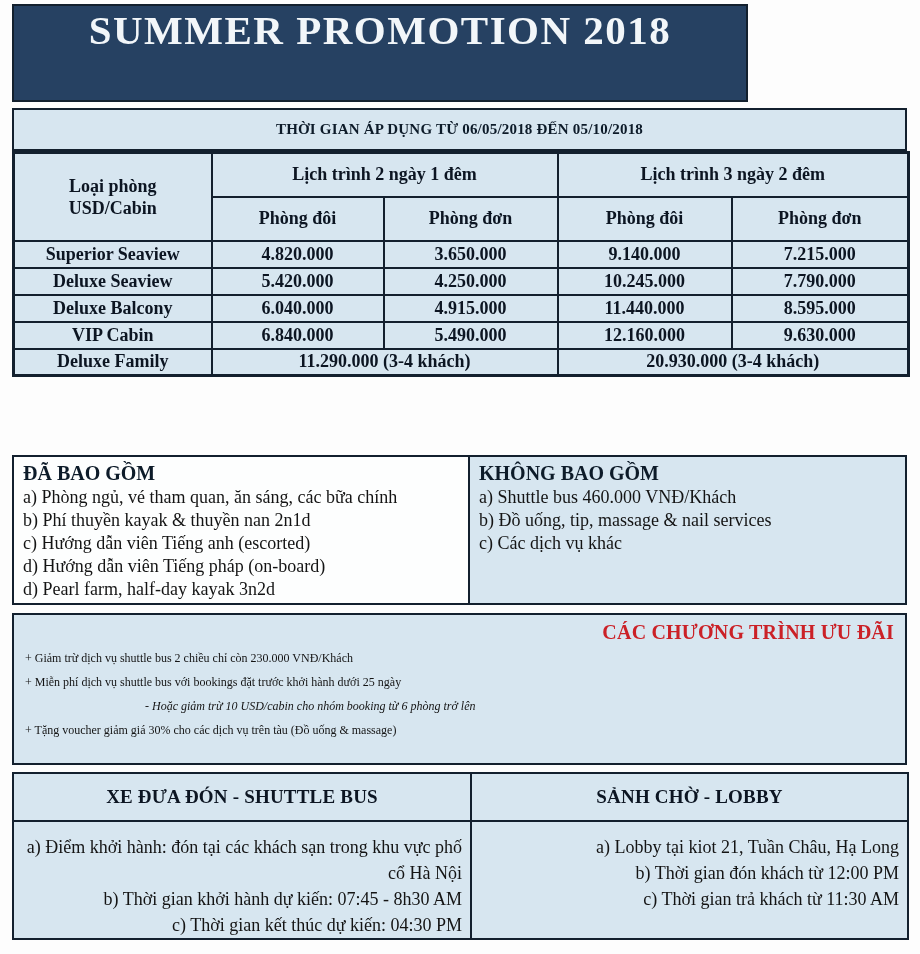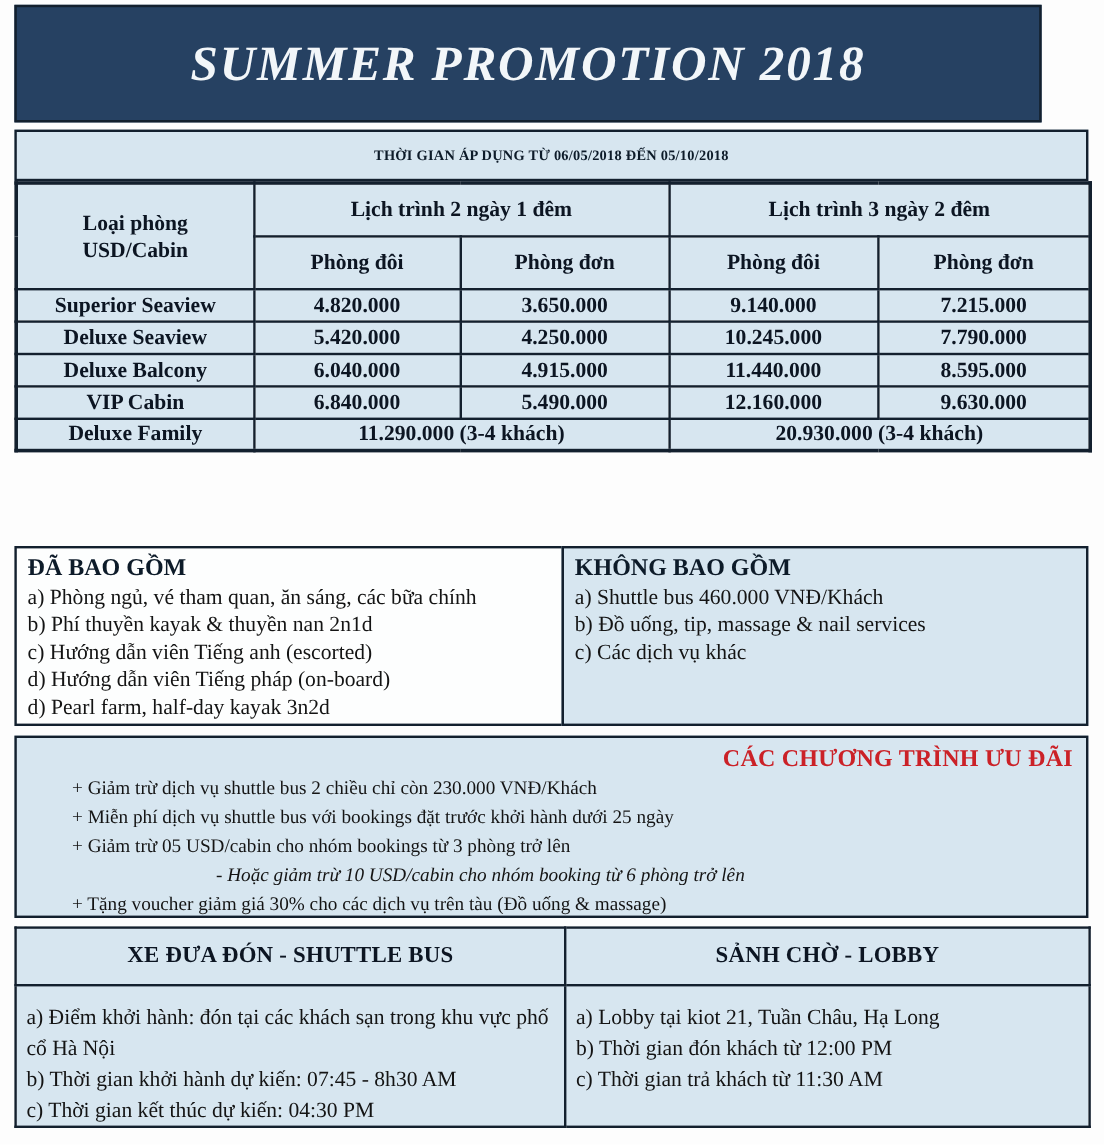--- a/index.html
+++ b/index.html
@@ -2,35 +2,35 @@
 <html><head>
 <meta charset="utf-8">
 <style>
   * { box-sizing: border-box; margin: 0; padding: 0; }
   html, body { background: #ffffff; }
   body { width: 920px; height: 954px; font-family: "Liberation Serif", "DejaVu Serif", serif; }
   .page { position: relative; width: 920px; height: 954px; background: #fdfdfd; overflow: hidden; }
 
   
   .title-band {
-    position: absolute; top: 4px; left: 12px; width: 856px; height: 98px;
+    position: absolute; top: 4px; left: 12px; width: 736px; height: 98px;
     background: #264162; border: 2px solid #13202e;
-    display: flex; align-items: center; justify-content: center; font-style: italic;
+    display: flex; justify-content: center;
   }
   .title-band h1 {
     color: #f2f6f9; font-size: 41px; font-weight: bold; letter-spacing: 1.5px;
     white-space: nowrap;
   }
 
   
   .validity-band {
     position: absolute; top: 108px; left: 12px; width: 895px; height: 43px;
     background: #d7e6f0; border: 2px solid #13202e;
     display: flex; align-items: center; justify-content: center;
-    font-weight: bold; font-size: 12px; color: #0d1b29; letter-spacing: .2px;
+    font-weight: bold; font-size: 15px; color: #0d1b29; letter-spacing: .2px;
   }
 
   
   table.price-table {
     position: absolute; top: 151px; left: 12px; width: 895px;
     border-collapse: collapse; table-layout: fixed;
     border: 3px solid #13202e;
   }
   table.price-table td {
     background: #d7e6f0; border: 2px solid #13202e;
@@ -49,29 +49,29 @@
   .box.excluded { width: 439px; margin-left: -2px; background: #d7e6f0; }
   .box-title { font-weight: bold; font-size: 20px; color: #0d1b29; line-height: 26px; }
   .box-line { font-size: 18px; line-height: 23px; color: #141414; }
 
   
   .promo {
     position: absolute; top: 613px; left: 12px; width: 895px; height: 152px;
     background: #d7e6f0; border: 2px solid #13202e; padding: 4px 11px 0 11px;
   }
   .promo-title { color: #cb2127; font-weight: bold; font-size: 20px; line-height: 27px; letter-spacing: .2px; text-align: right; }
-  .promo-line { font-size: 16px; line-height: 24px; color: #141414; margin-left: 35px; }
+  .promo-line { font-size: 12px; line-height: 24px; color: #141414; }
   .promo-subline { font-style: italic; padding-left: 120px; }
 
   
   table.bottom-table {
     position: absolute; top: 772px; left: 12px; width: 895px; height: 166px;
     border-collapse: collapse; table-layout: fixed; border: 2px solid #13202e;
   }
-  table.bottom-table td { background: #d7e6f0; border: 2px solid #13202e; overflow: hidden; }
+  table.bottom-table td { background: #d7e6f0; border: 2px solid #13202e; overflow: hidden; text-align: right; }
   tr.bt-header { height: 48px; }
   tr.bt-header td {
     text-align: center; vertical-align: middle;
     font-weight: bold; font-size: 19px; color: #0c1522; letter-spacing: .2px;
   }
   tr.bt-body td { vertical-align: top; padding: 12px 8px 0 8px; }
   .bt-line { font-size: 18px; line-height: 26px; color: #141414; }
 </style>
 </head>
 <body>
@@ -159,21 +159,20 @@
       <div class="box-line">a) Shuttle bus 460.000 VNĐ/Khách</div>
       <div class="box-line">b) Đồ uống, tip, massage &amp; nail services</div>
       <div class="box-line">c) Các dịch vụ khác</div>
     </div>
   </div>
 
   <div class="promo">
     <div class="promo-title">CÁC CHƯƠNG TRÌNH ƯU ĐÃI</div>
     <div class="promo-line">+ Giảm trừ dịch vụ shuttle bus 2 chiều chỉ còn 230.000 VNĐ/Khách</div>
     <div class="promo-line">+ Miễn phí dịch vụ shuttle bus với bookings đặt trước khởi hành dưới 25 ngày</div>
-    <div class="promo-line">+ Giảm trừ 05 USD/cabin cho nhóm bookings từ 3 phòng trở lên</div>
     <div class="promo-line promo-subline">- Hoặc giảm trừ 10 USD/cabin cho nhóm booking từ 6 phòng trở lên</div>
     <div class="promo-line">+ Tặng voucher giảm giá 30% cho các dịch vụ trên tàu (Đồ uống &amp; massage)</div>
   </div>
 
   <table class="bottom-table">
     <colgroup>
         <col style="width:458px">
         <col style="width:437px">
       </colgroup>
     <tbody>

